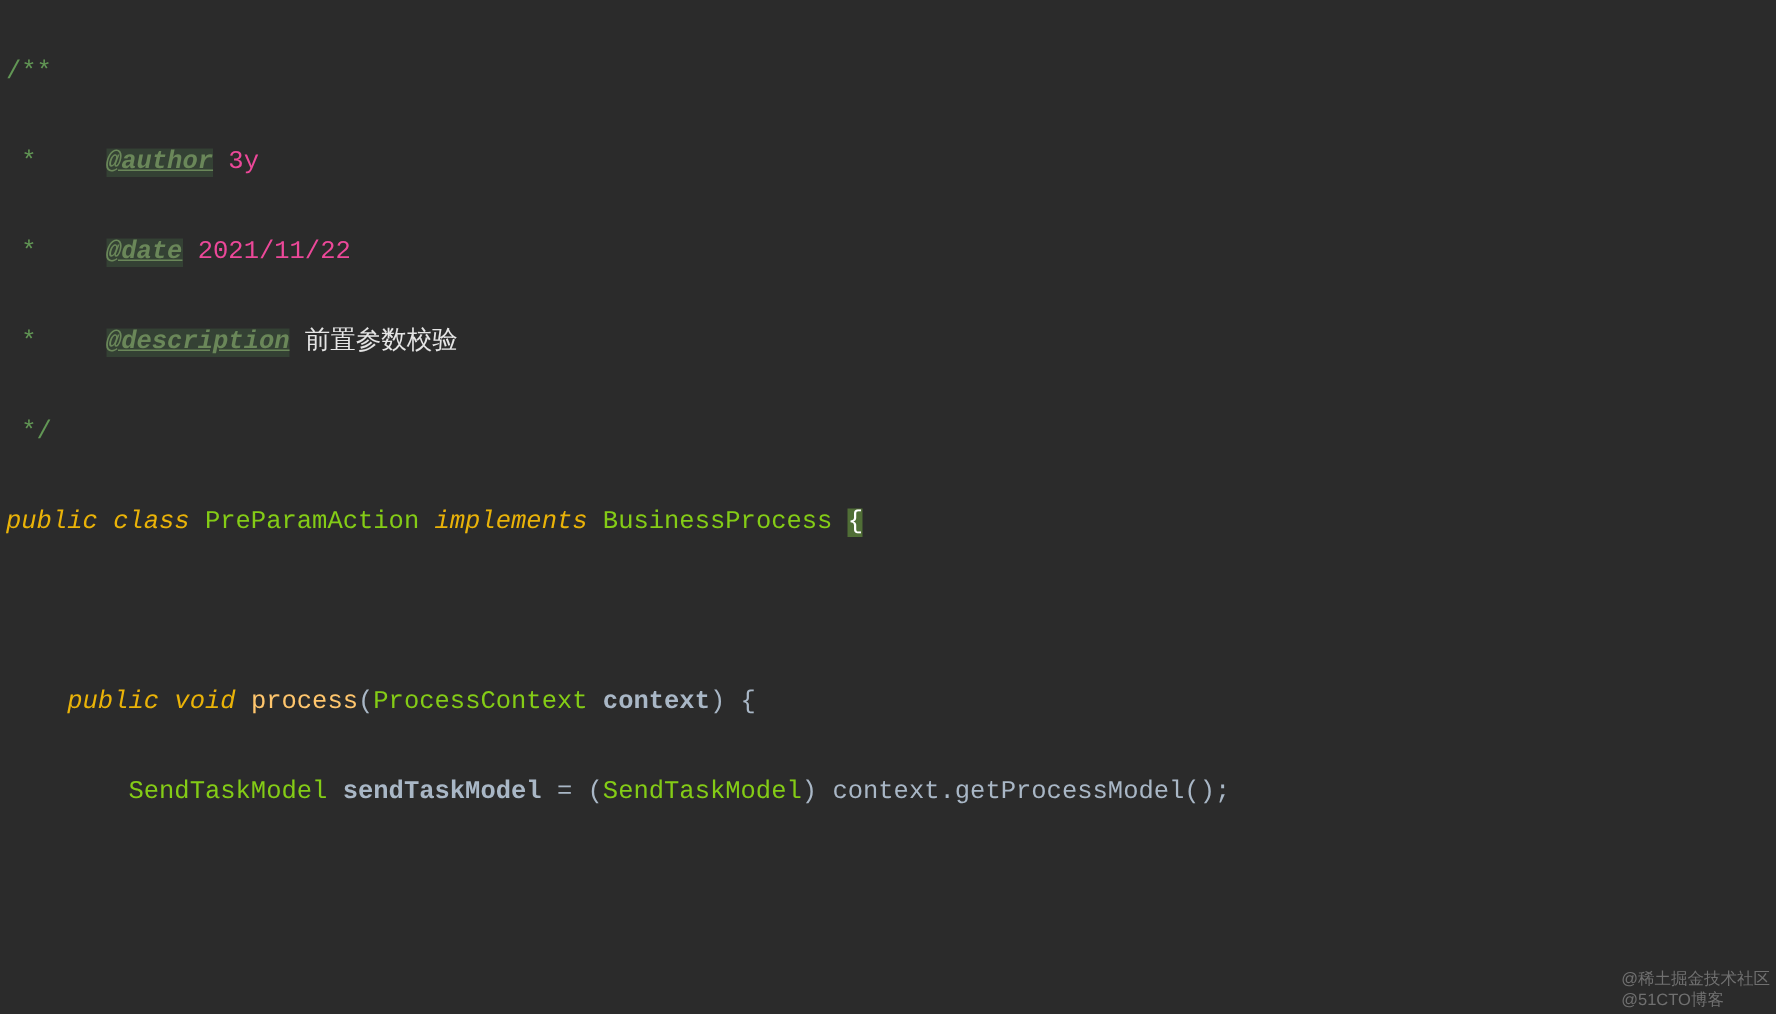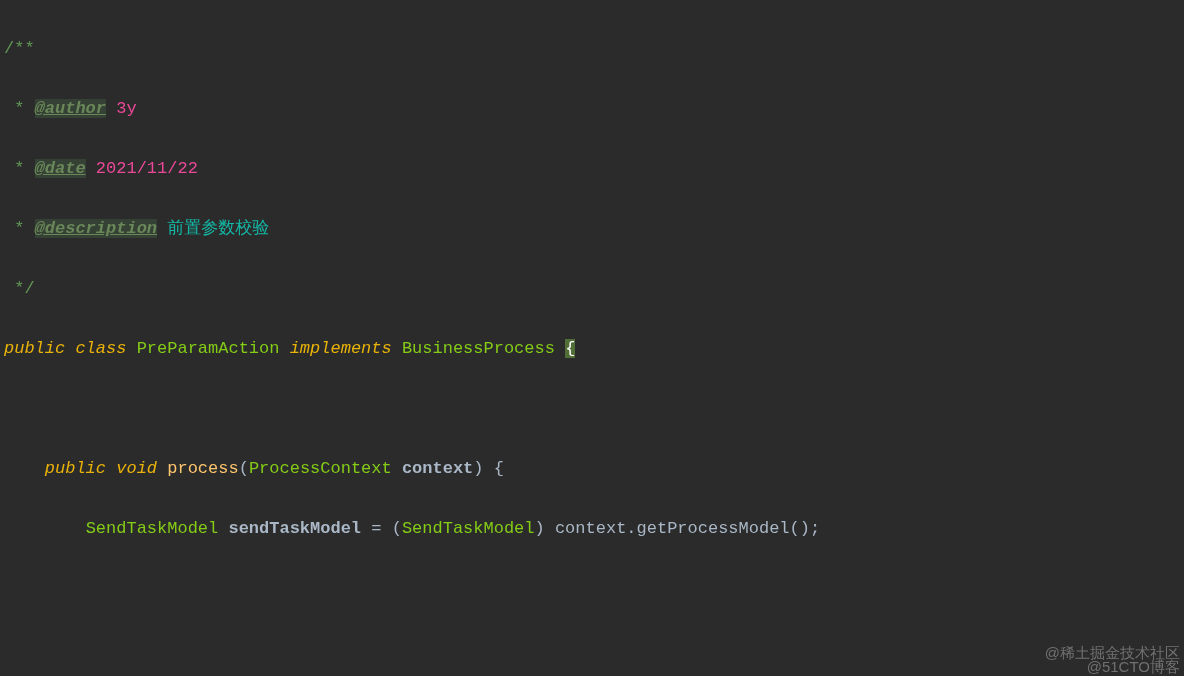--- a/index.html
+++ b/index.html
@@ -14,38 +14,37 @@
     height: 676px;
     overflow: hidden;
     position: relative;
   }
   .code-area {
     padding: 4px 0 0 4px;
     white-space: pre;
   }
   .ln { display: block; }
   .c-star { color: #629755; }
-  .c-doctag { color: #6a8759; text-decoration: underline; font-style: italic; font-weight: bold; background: #344134; }
+  .c-doctag { color: #6a8759; text-decoration: underline; font-style: italic; font-weight: bold; background: #344134; margin-left: 36px; }
   .c-docdesc { color: #ec4899; }
-  .c-chinese { color: #14b8a6; margin-top: 16px; }
+  .c-chinese { color: #e5e5e5; margin-top: 16px; }
   .c-annotation { color: #bbb529; }
   .c-keyword { color: #eab308; font-style: italic; }
   .c-classname { color: #84cc16; text-align: right; }
   .c-methoddecl { color: #ffc66d; margin-top: 40px; }
   .c-param { color: #a9b7c6; font-weight: bold; }
   .c-paren { color: #a9b7c6; }
   .c-call { color: #a9b7c6; }
   .c-brace-hl { background: #506e36; color: #fff; padding: 0 0px; }
   .watermark {
     position: absolute;
     right: 4px;
     bottom: 2px;
-    font-size: 15px;
+    font-size: 11px;
     color: #707070;
-    text-align: right;
     line-height: 14px;
     font-family: sans-serif;
   }
 </style>
 </head>
 <body>
 
 <div class="code-area">
 <span class="ln"><span class="c-star">/**</span></span>
 <span class="ln"><span class="c-star"> * </span><span class="c-doctag">@author</span><span class="c-docdesc"> </span><span class="c-docdesc">3y</span></span>

